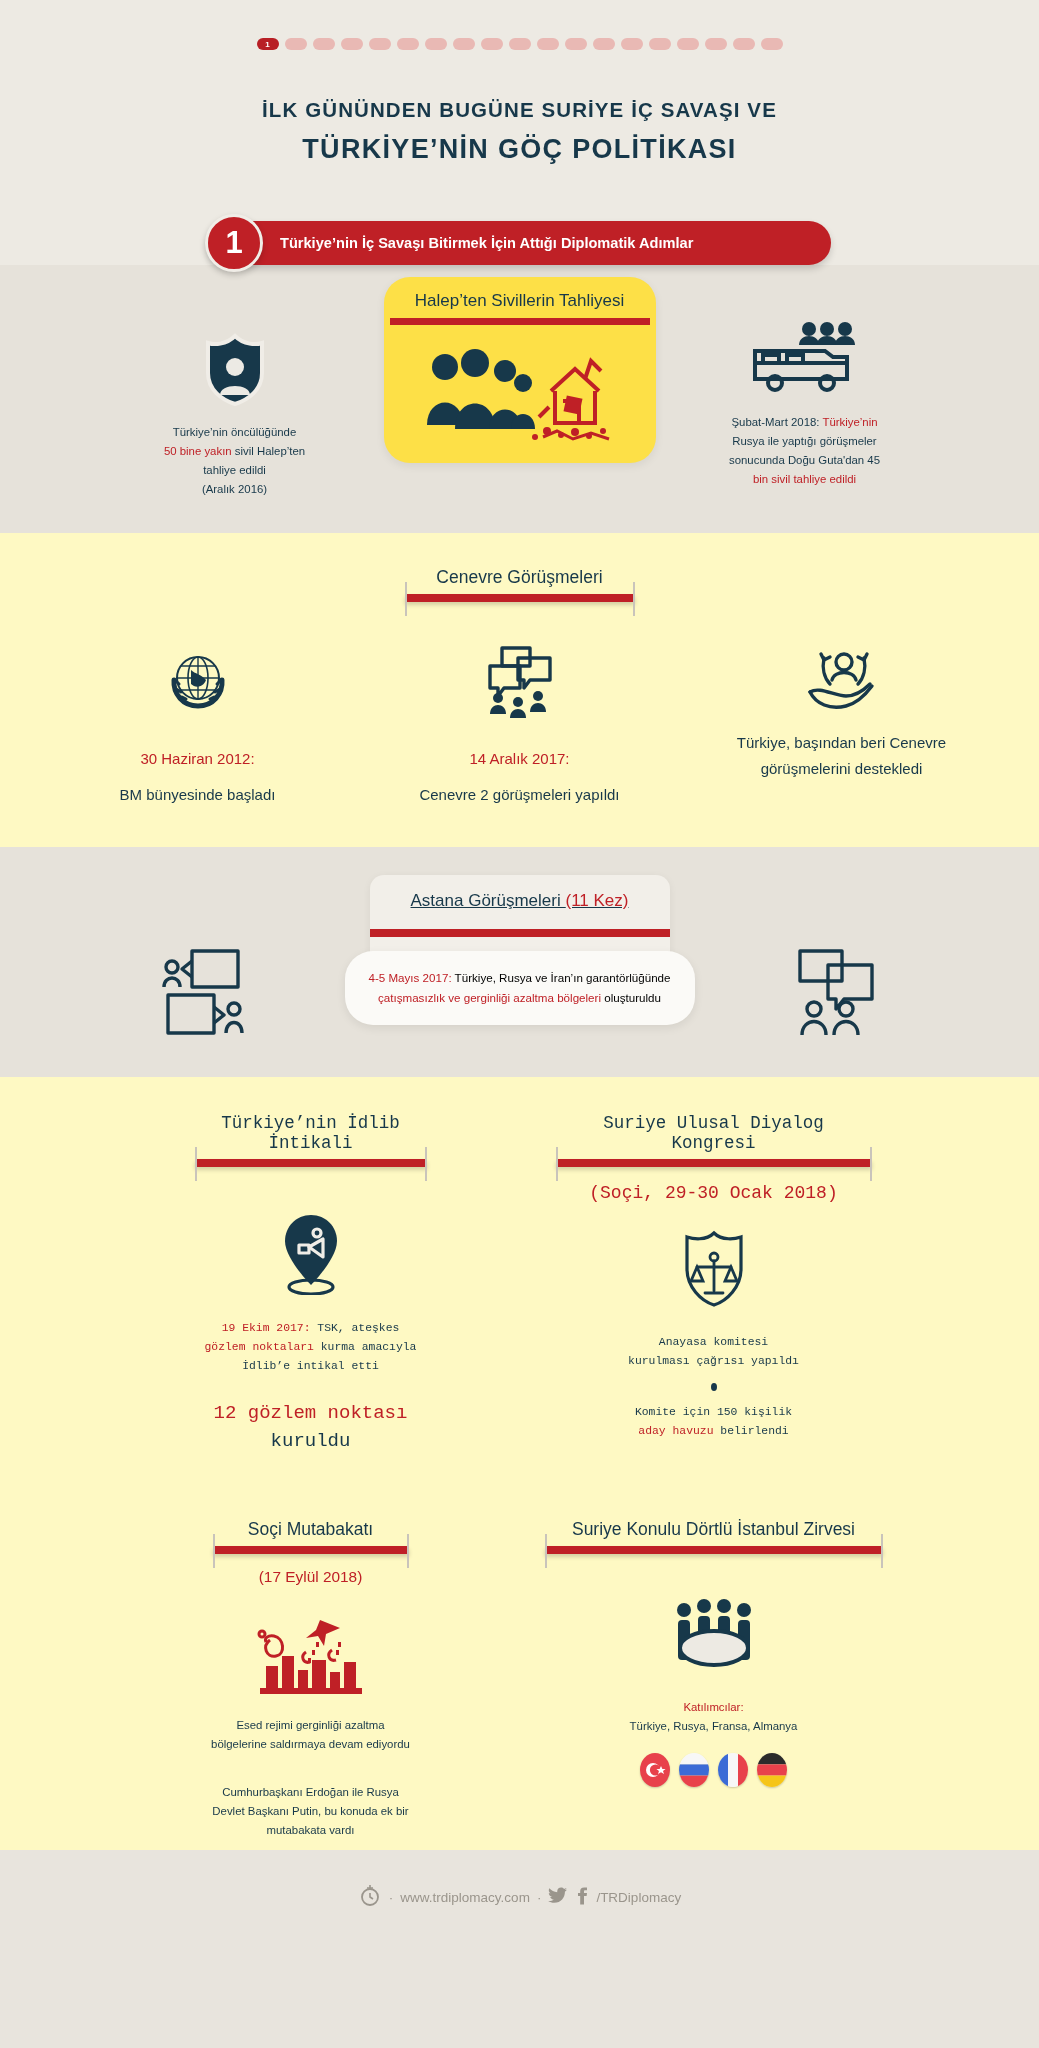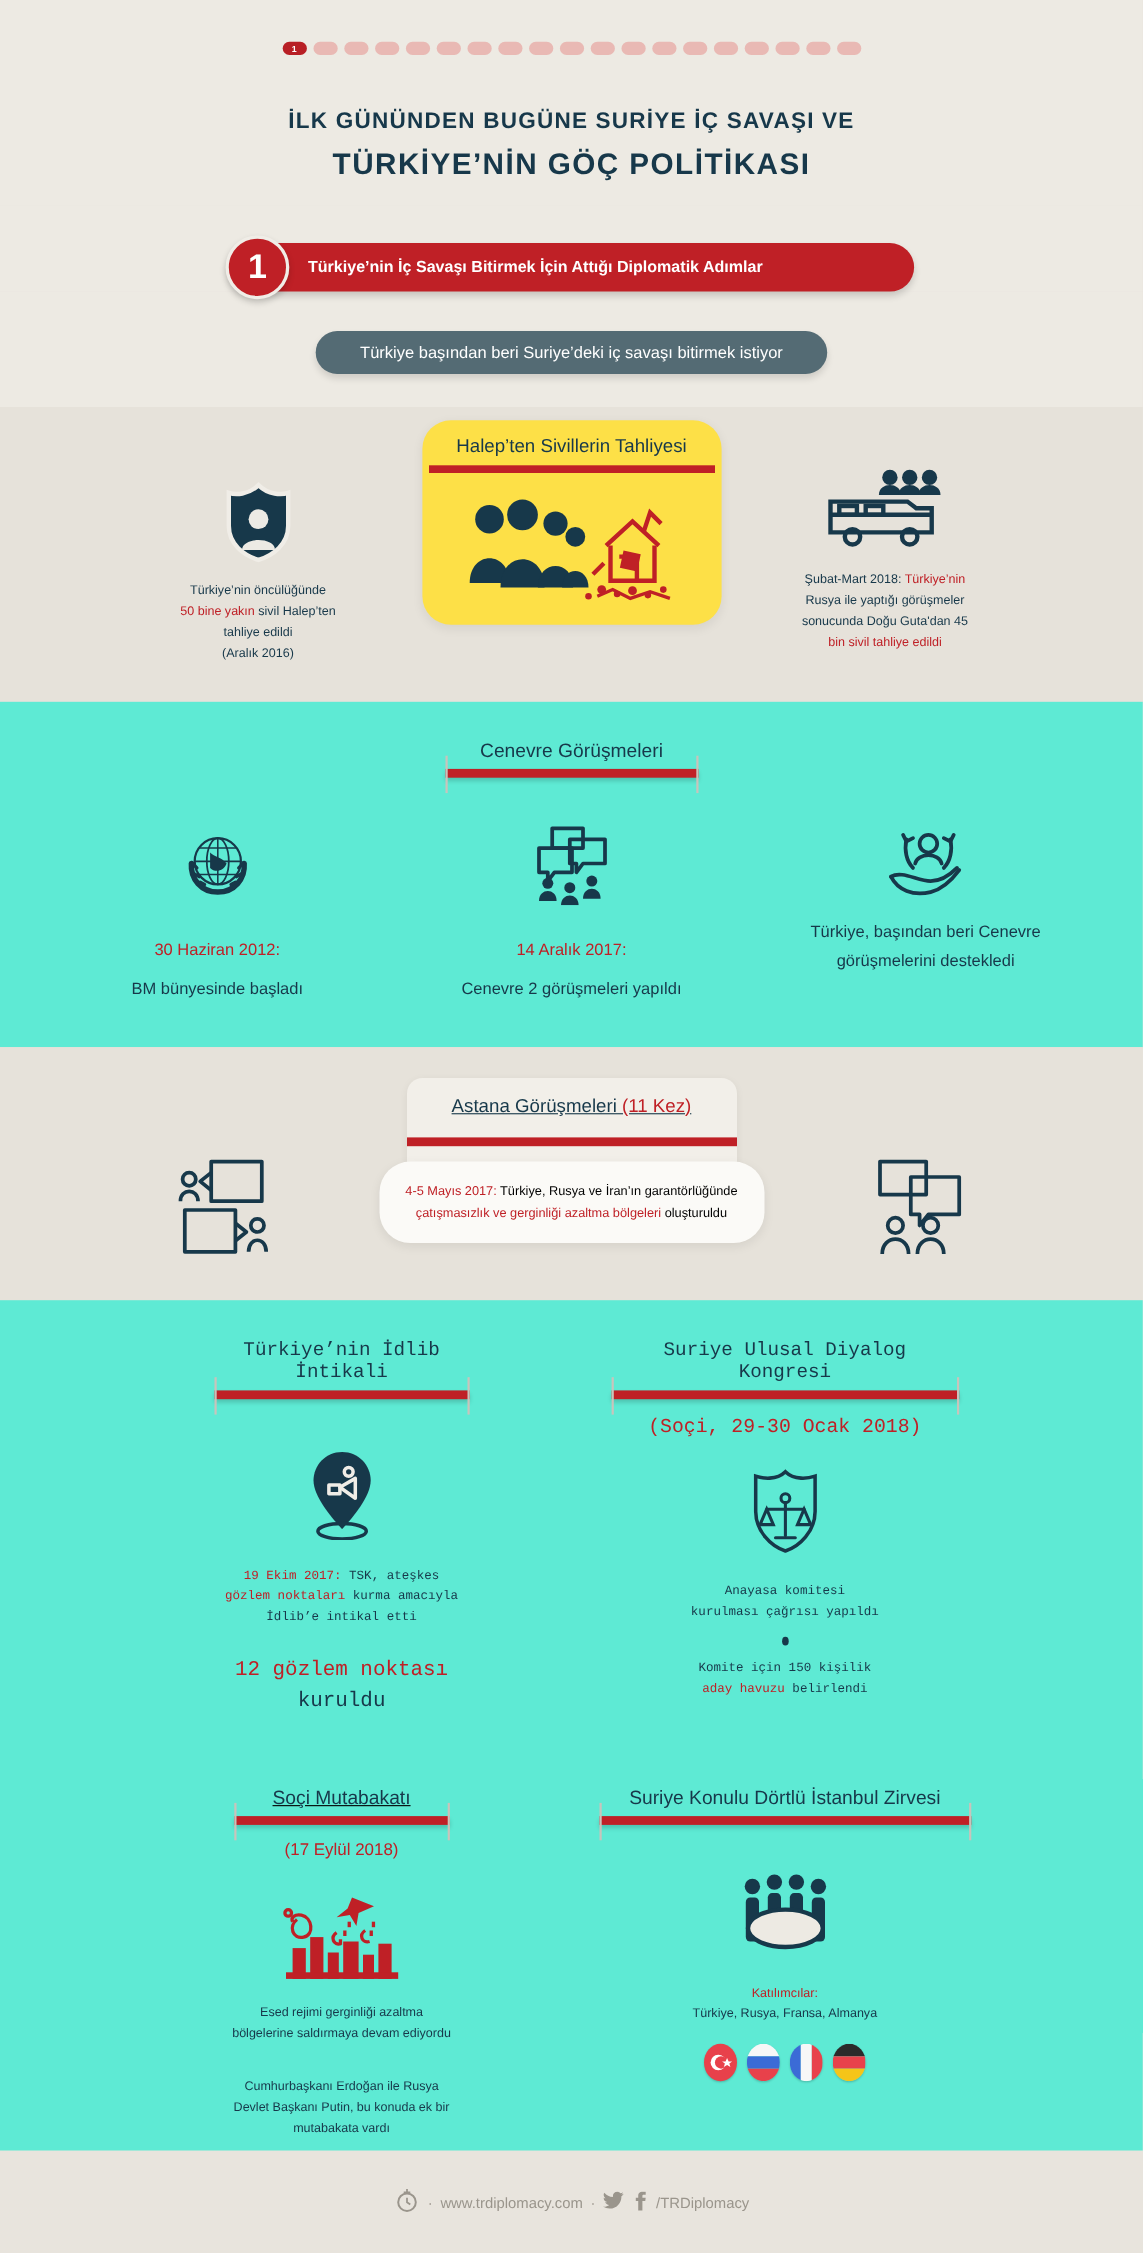--- a/index.html
+++ b/index.html
@@ -11,21 +11,21 @@
   }
   .page {
     position: relative;
     width: 1039px;
     min-height: 2048px;
     background: #e8e4dd;
     overflow: hidden;
   }
 
   
-  .band-light  { background: #5eead4; }
+  .band-light  { background: #fef9c3; }
   .band-dark   { background: #e6e2da; }
 
   
   .header {
     background: #edeae3;
     padding: 38px 0 22px;
   }
   .dots {
     display: flex;
     justify-content: center;
@@ -255,23 +255,20 @@
     <div class="title-sub">TÜRKİYE’NİN GÖÇ POLİTİKASI</div>
   </div>
 
   <div class="section-banner-wrap">
     <div class="section-banner">
       <div class="section-num">1</div>
       <div class="section-banner-text">Türkiye’nin İç Savaşı Bitirmek İçin Attığı Diplomatik Adımlar</div>
     </div>
   </div>
 
-  <div class="pill-wrap">
-    <div class="pill">Türkiye başından beri Suriye’deki iç savaşı bitirmek istiyor</div>
-  </div>
 
   <div class="band-dark" style="padding: 12px 0 34px;">
     <div class="row" style="gap: 24px; align-items: flex-start;">
 
       <div class="col" style="width: 250px; padding-top: 56px;">
         <span>
           <svg class="icon" width="62" height="74" viewBox="0 0 62 74">
             <path d="M31 3 C22 12 10 12 4 10 L4 40 C4 57 18 67 31 71 C44 67 58 57 58 40 L58 10 C52 12 40 12 31 3 Z" fill="#17384a" stroke="#f0ede7" stroke-width="4"></path>
             <circle cx="31" cy="34" r="9" fill="#eceae4"></circle>
             <path d="M16 62 C16 50 46 50 46 62 Z" fill="#eceae4"></path>
@@ -560,21 +557,21 @@
           </div>
         </div>
       </div>
     </div>
   </div>
 
   <div class="band-light" style="padding: 34px 0 10px;">
     <div class="row" style="gap: 78px; align-items: flex-start;">
 
       <div class="col" style="width: 310px;">
-        <div class="headrule" style="width: 196px; text-decoration: underline;">
+        <div class="headrule" style="width: 196px;">
           <span class="ht">Soçi Mutabakatı</span>
           <div class="bar"></div>
         </div>
         <div class="red" style="font-size: 15.4px; margin-top: 14px;">(17 Eylül 2018)</div>
 
         <span>
           <svg class="icon" width="126" height="82" viewBox="0 0 126 82" style="margin-top:26px;">
             <g fill="#bf2026">
               <path d="M72 8 L92 16 L78 22 L76 34 L70 24 L58 26 L68 18 Z"></path>
               <rect x="18" y="54" width="12" height="28"></rect>

